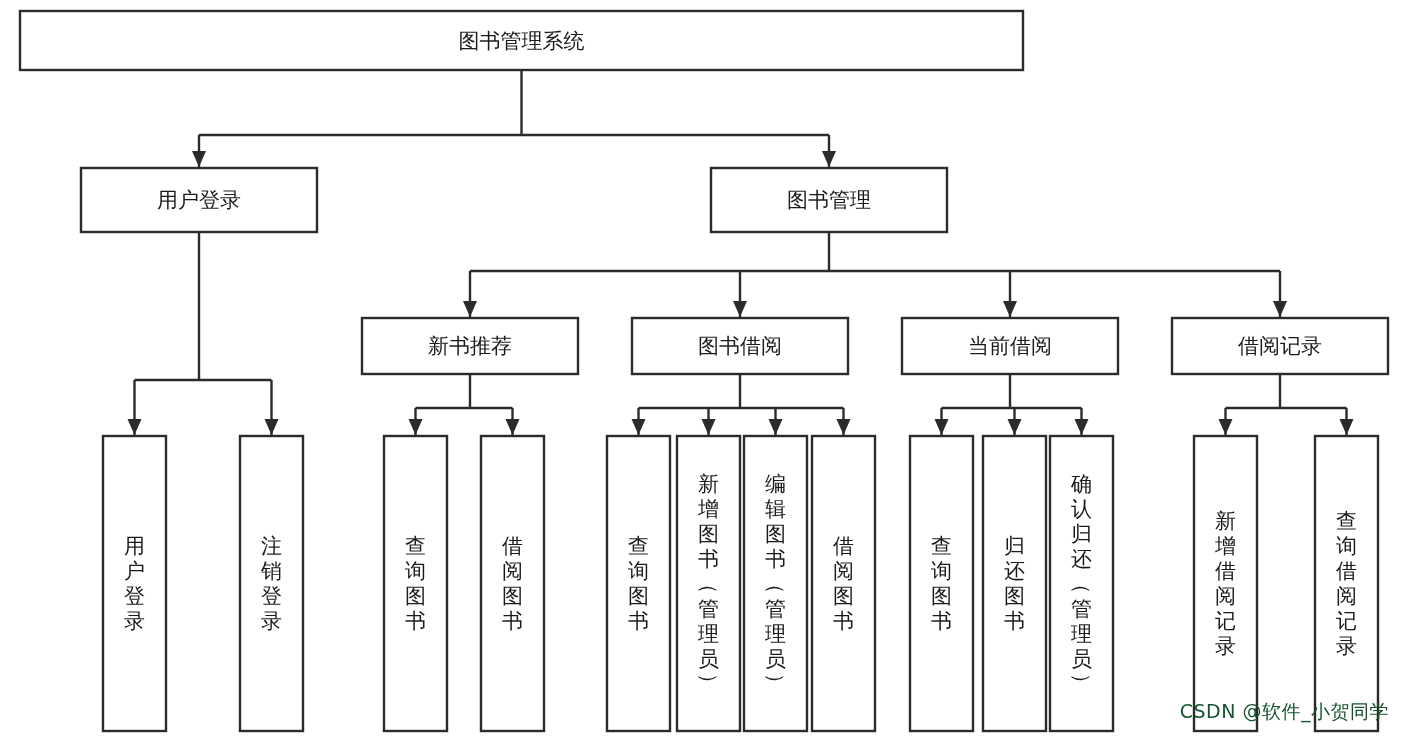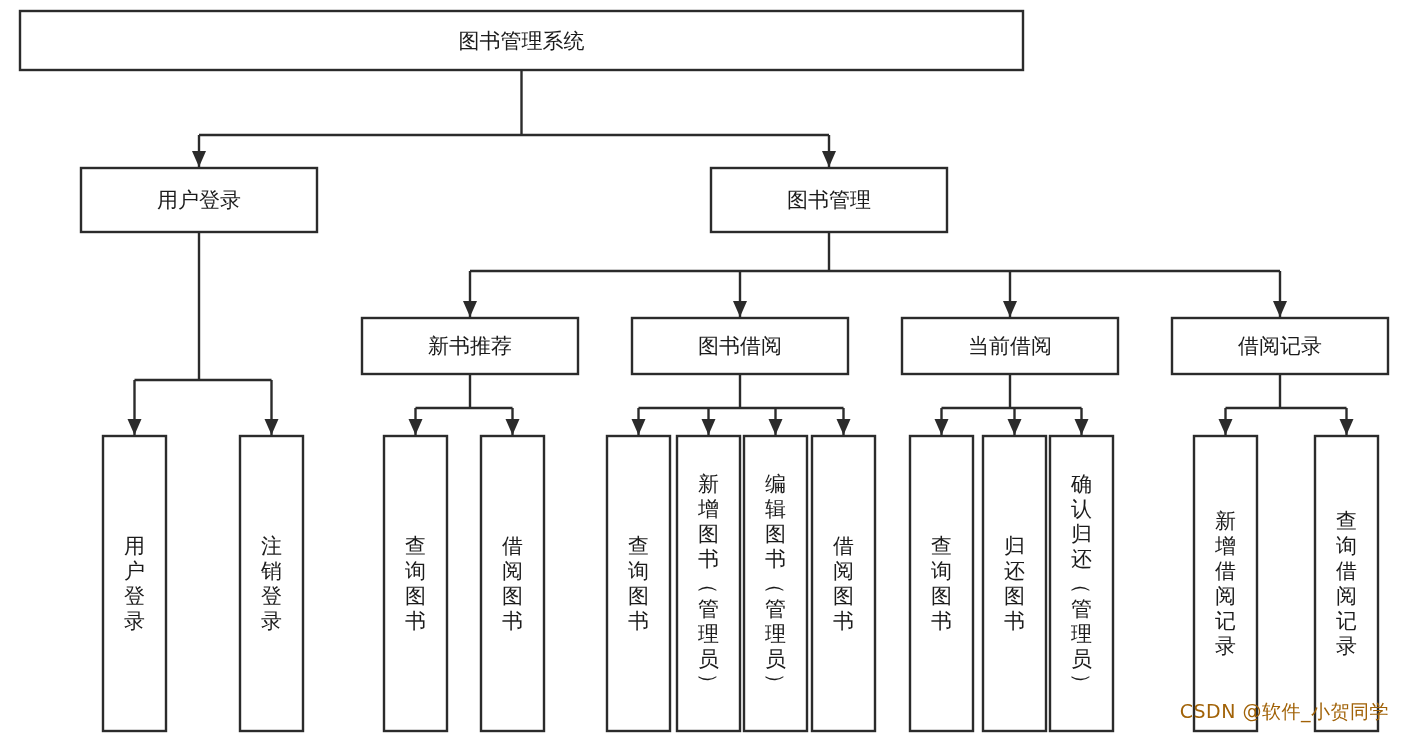--- a/index.html
+++ b/index.html
@@ -55,21 +55,21 @@
     font-size: 21px;
     fill: #1b1b1b;
     text-anchor: middle;
   }
   .watermark-text {
     position: absolute;
     right: 16px;
     bottom: 8px;
     font-family: "DejaVu Sans", "Liberation Sans", sans-serif;
     font-size: 19px;
-    color: #a16207;
+    color: #14532d;
     white-space: nowrap;
     letter-spacing: 0.5px;
     pointer-events: none;
   }
 </style>
 </head>
 <body>
 
 <div id="diagram-root">
 

